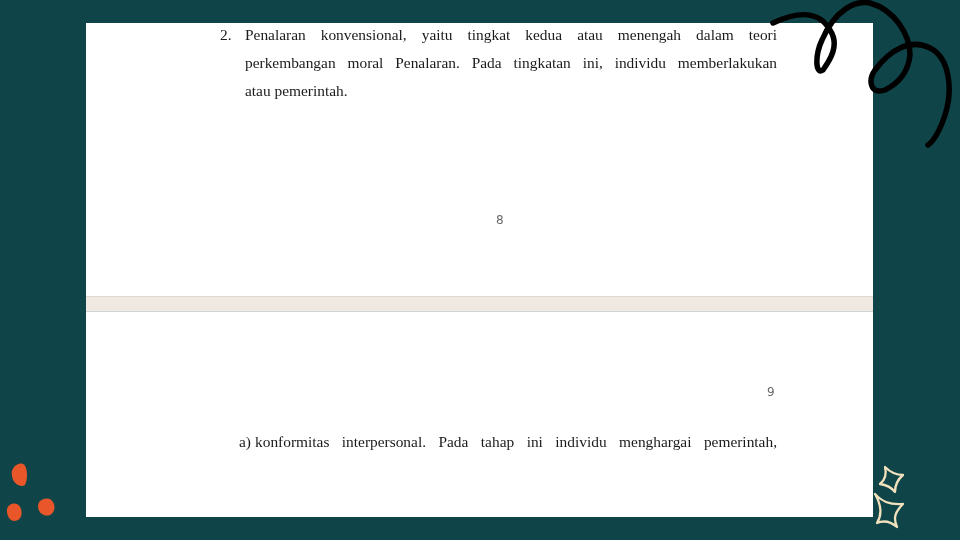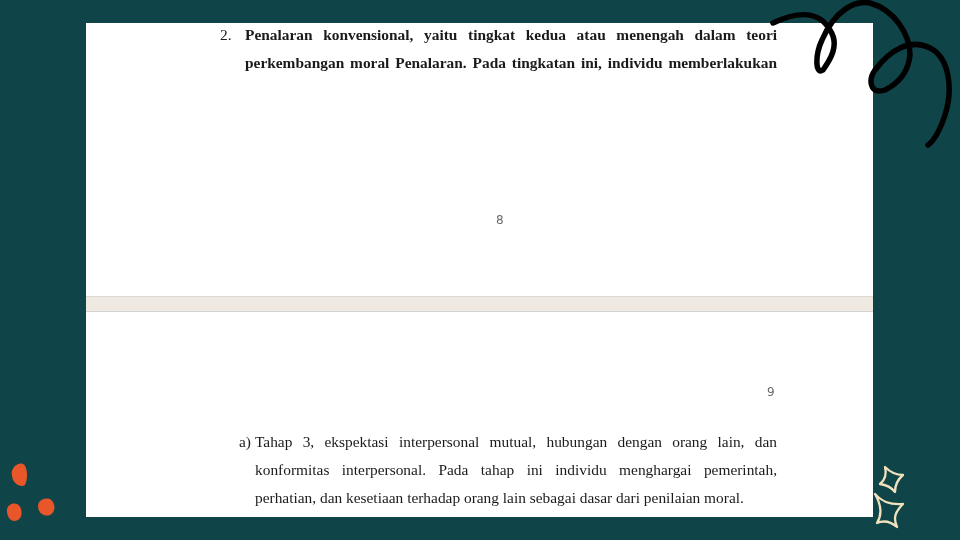--- a/index.html
+++ b/index.html
@@ -25,56 +25,55 @@
       position: absolute; left: 0; top: 289px; width: 100%; height: 205px; background: #fff;
     }
     .para {
       position: absolute; color: #1a1a1a; font-size: 15.4px; line-height: 28px;
       text-align: justify;
     }
     .para .line { display: block; text-align: justify; text-align-last: justify; white-space: nowrap; }
     .para .line.last { text-align-last: left; }
     .num-item { left: 134px; top: -2px; width: 557px; }
     .num-item .marker { position: absolute; left: 0; top: 0; }
-    .num-item .body { position: absolute; left: 25px; top: 0; width: 532px; font-weight: bold; }
+    .num-item .body { position: absolute; left: 25px; top: 0; width: 532px; }
     .alpha-item { left: 153px; top: 116px; width: 538px; }
     .alpha-item .marker { position: absolute; left: 0; top: 0; }
     .alpha-item .body { position: absolute; left: 16px; top: 0; width: 522px; }
     .page-num {
       position: absolute; font-family: "DejaVu Sans", sans-serif; font-size: 12px; color: #6b6b6b;
     }
     .pn-8 { left: 410px; top: 190px; }
     .pn-9 { left: 681px; top: 73px; }
     .deco { position: absolute; }
   </style>
 </head>
 <body>
 
 <div class="doc">
   <div class="page-top">
     <div class="para num-item">
       <span class="marker">2.</span>
       <div class="body">
         <span class="line">Penalaran konvensional, yaitu tingkat kedua atau menengah dalam teori</span>
         <span class="line">perkembangan moral Penalaran. Pada tingkatan ini, individu memberlakukan</span>
+        <span class="line last">atau pemerintah.</span>
       </div>
     </div>
     <div class="page-num pn-8">8</div>
   </div>
 
   <div class="gap"></div>
 
   <div class="page-bottom">
     <div class="page-num pn-9">9</div>
     <div class="para alpha-item">
       <span class="marker">a)</span>
       <div class="body">
-        <span class="line">Tahap 3, ekspektasi interpersonal mutual, hubungan dengan orang lain, dan</span>
         <span class="line">konformitas interpersonal. Pada tahap ini individu menghargai pemerintah,</span>
-        <span class="line last">perhatian, dan kesetiaan terhadap orang lain sebagai dasar dari penilaian moral.</span>
       </div>
     </div>
   </div>
 </div>
 
 <svg class="deco" style="left:760px;top:0;" width="200" height="160" viewBox="0 0 200 160">
   <path d="M13,23 C40,10 60,12 70,30 C80,45 70,60 63,70 C55,75 55,55 62,40 C75,10 95,0 110,3 C135,10 150,35 150,55 C148,75 135,85 125,90 C110,95 108,80 115,70 C130,50 150,38 170,48 C190,58 193,90 185,115 C180,130 175,140 168,145" fill="none" stroke="#000" stroke-width="5.5" stroke-linecap="round"></path>
 </svg>
 
 <svg class="deco" style="left:0;top:450px;" width="100" height="90" viewBox="0 0 100 90">

